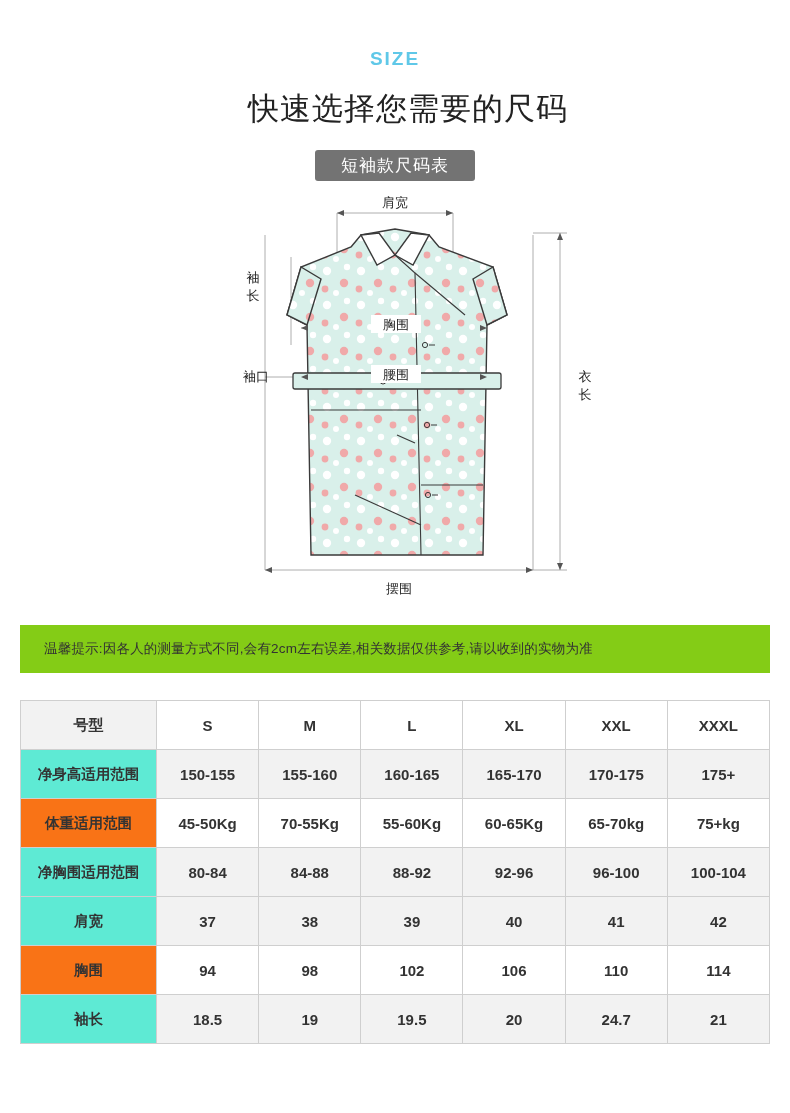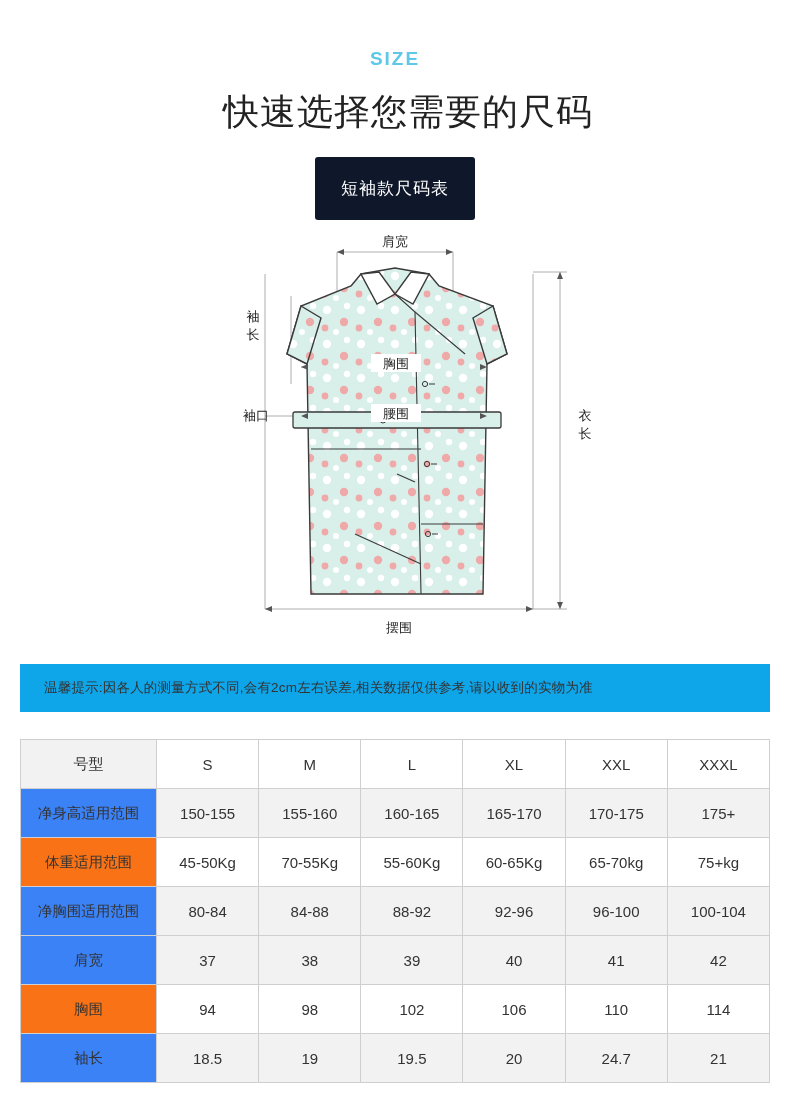--- a/index.html
+++ b/index.html
@@ -25,52 +25,52 @@
     text-align: center;
     padding-top: 48px;
   }
   .size-label {
     font-size: 19px;
     font-weight: bold;
     color: #5fc8e8;
     letter-spacing: 2px;
   }
   .main-title {
-    font-size: 36px;
+    font-size: 31px;
     color: #222;
     margin-top: 18px;
     letter-spacing: 1px;
     font-family: "Liberation Sans", sans-serif;
     padding-left: 26px;
   }
   .sub-pill {
     display: inline-block;
     margin-top: 20px;
-    background: #0f172a;
+    background: #737373;
     color: #ffffff;
     font-size: 17px;
-    padding: 20px 26px;
+    padding: 4px 26px;
     border-radius: 3px;
     letter-spacing: 1px;
   }
   
   .diagram-wrap {
     position: relative;
     width: 790px;
     height: 420px;
     margin-top: 14px;
   }
   .diagram-wrap svg {
     display: block;
     margin: 0 auto;
   }
   
   .tip-bar {
     margin: 10px 20px 0 20px;
-    background: #0ea5e9;
+    background: #84cc16;
     height: 48px;
     display: flex;
     align-items: center;
     padding-left: 24px;
     box-sizing: border-box;
   }
   .tip-bar span {
     font-size: 13.5px;
     color: #333;
     letter-spacing: 0.2px;
@@ -78,38 +78,38 @@
   
   .size-table {
     margin: 27px 20px 0 20px;
     border-collapse: collapse;
     width: 750px;
     table-layout: fixed;
   }
   .size-table td, .size-table th {
     border: 1px solid #cfcfcf;
     text-align: center;
-    font-weight: normal;
+    font-weight: bold;
     color: #333;
     height: 46px;
     font-size: 15px;
   }
   .size-table col.first { width: 136px; }
   .size-table .rowhead {
     background: #f97316;
     font-size: 14.5px;
   }
   .size-table .hdr td {
     font-size: 15px;
   }
   .size-table tr.shaded td {
     background: #f2f2f2;
   }
   .size-table tr.shaded td.rowhead {
-    background: #3b82f6;
+    background: #5eead4;
   }
   .size-table .rowhead.plain { background: #f2f2f2; }
   
   .svg-label {
     font-family: "Liberation Sans", sans-serif;
     font-size: 13px;
     fill: #222;
   }
 </style>
 </head>

